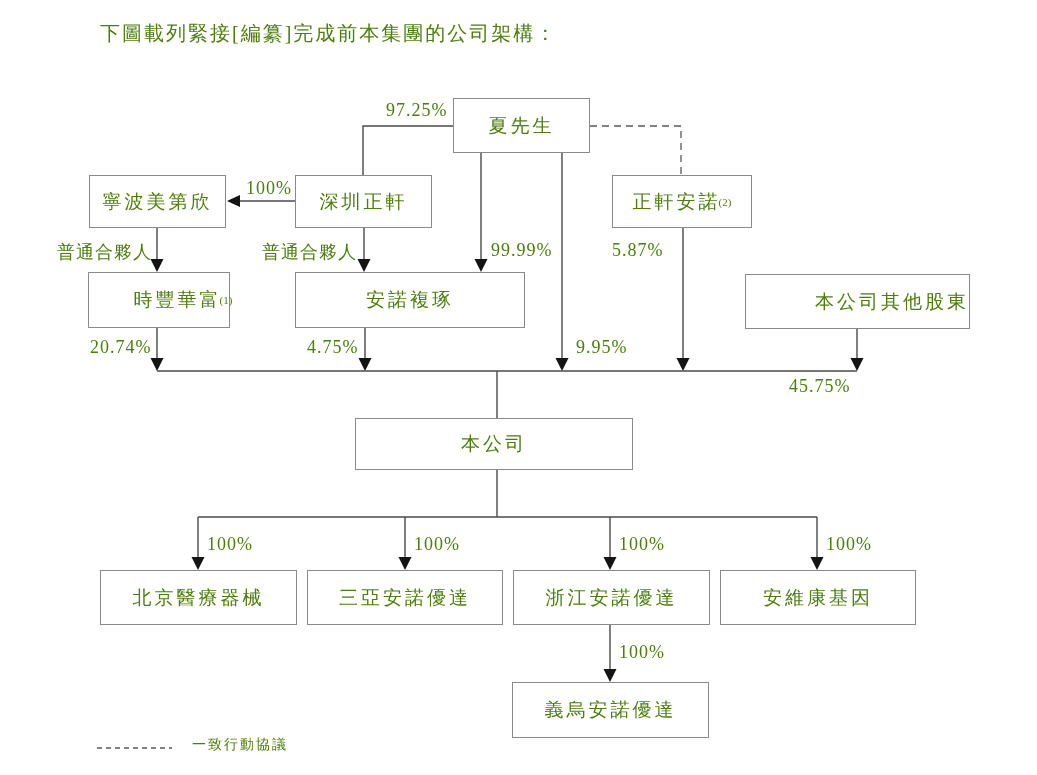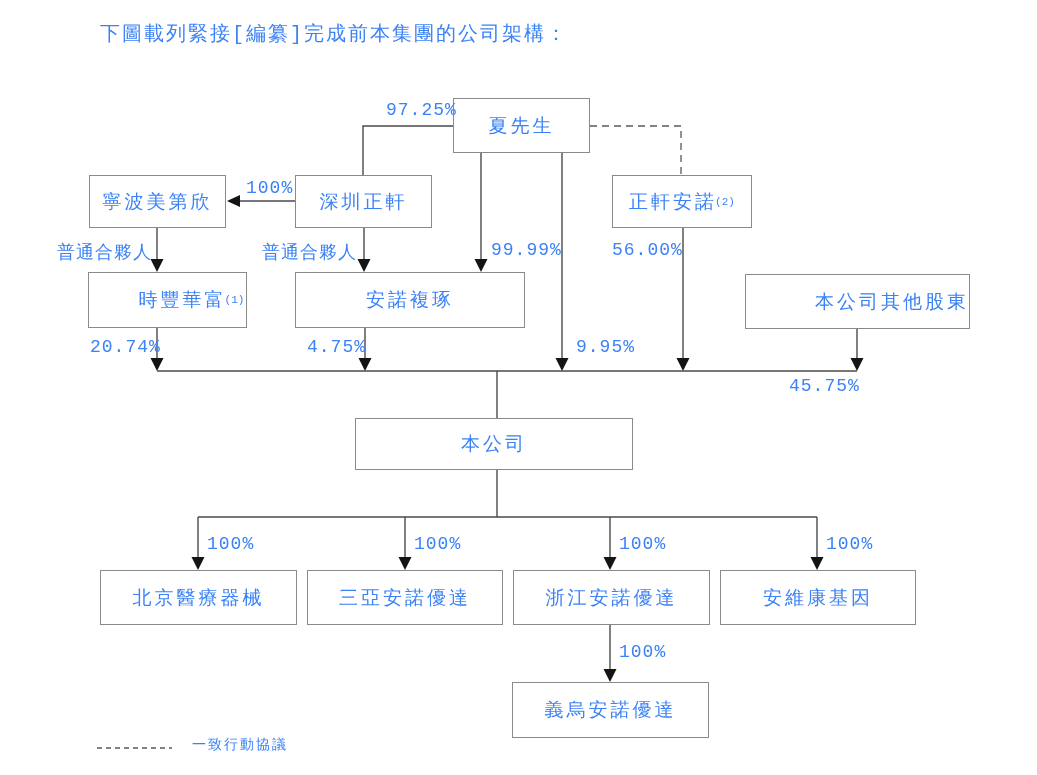--- a/index.html
+++ b/index.html
@@ -5,22 +5,22 @@
   html, body {
     margin: 0;
     padding: 0;
     background: #ffffff;
   }
   #page {
     position: relative;
     width: 1037px;
     height: 775px;
     background: #ffffff;
-    font-family: Liberation Mono, monospace;
-    color: #3b82f6;
+    font-family: Liberation Serif, serif;
+    color: #4d7c0f;
     overflow: hidden;
   }
   #connectors {
     position: absolute;
     left: 0;
     top: 0;
     width: 1037px;
     height: 775px;
   }
   .title {
@@ -170,21 +170,21 @@
 
   <div class="node" style="left:295px; top:175px; width:137px; height:53px;">
     <span>深圳正軒</span>
   </div>
 
   <div class="node" style="left:612px; top:175px; width:140px; height:53px;">
     <span>正軒安諾</span>
       <sup>(2)</sup>
   </div>
 
-  <div class="node" style="left:88px; top:272px; width:159px; height:56px;padding-left:48px;">
+  <div class="node" style="left:88px; top:272px; width:142px; height:56px;padding-left:48px;">
     <span>時豐華富</span>
       <sup>(1)</sup>
   </div>
 
   <div class="node" style="left:295px; top:272px; width:230px; height:56px;">
     <span>安諾複琢</span>
   </div>
 
   <div class="node" style="left:745px; top:274px; width:225px; height:55px;justify-content:flex-end;">
     <span>本公司其他股東</span>
@@ -212,21 +212,21 @@
 
   <div class="node" style="left:512px; top:682px; width:197px; height:56px;">
     <span>義烏安諾優達</span>
   </div>
 
   <div class="lbl" style="left:386px; top:100px;">97.25%</div>
   <div class="lbl" style="left:246px; top:178px;">100%</div>
   <div class="lbl" style="left:57px; top:240px;">普通合夥人</div>
   <div class="lbl" style="left:262px; top:240px;">普通合夥人</div>
   <div class="lbl" style="left:491px; top:240px;">99.99%</div>
-  <div class="lbl" style="left:612px; top:240px;">56.00%</div>
+  <div class="lbl" style="left:612px; top:240px;">5.87%</div>
   <div class="lbl" style="left:90px; top:337px;">20.74%</div>
   <div class="lbl" style="left:307px; top:337px;">4.75%</div>
   <div class="lbl" style="left:576px; top:337px;">9.95%</div>
   <div class="lbl" style="left:789px; top:337px;margin-top:39px;">45.75%</div>
   <div class="lbl" style="left:207px; top:534px;">100%</div>
   <div class="lbl" style="left:414px; top:534px;">100%</div>
   <div class="lbl" style="left:619px; top:534px;">100%</div>
   <div class="lbl" style="left:826px; top:534px;">100%</div>
   <div class="lbl" style="left:619px; top:642px;">100%</div>
 

